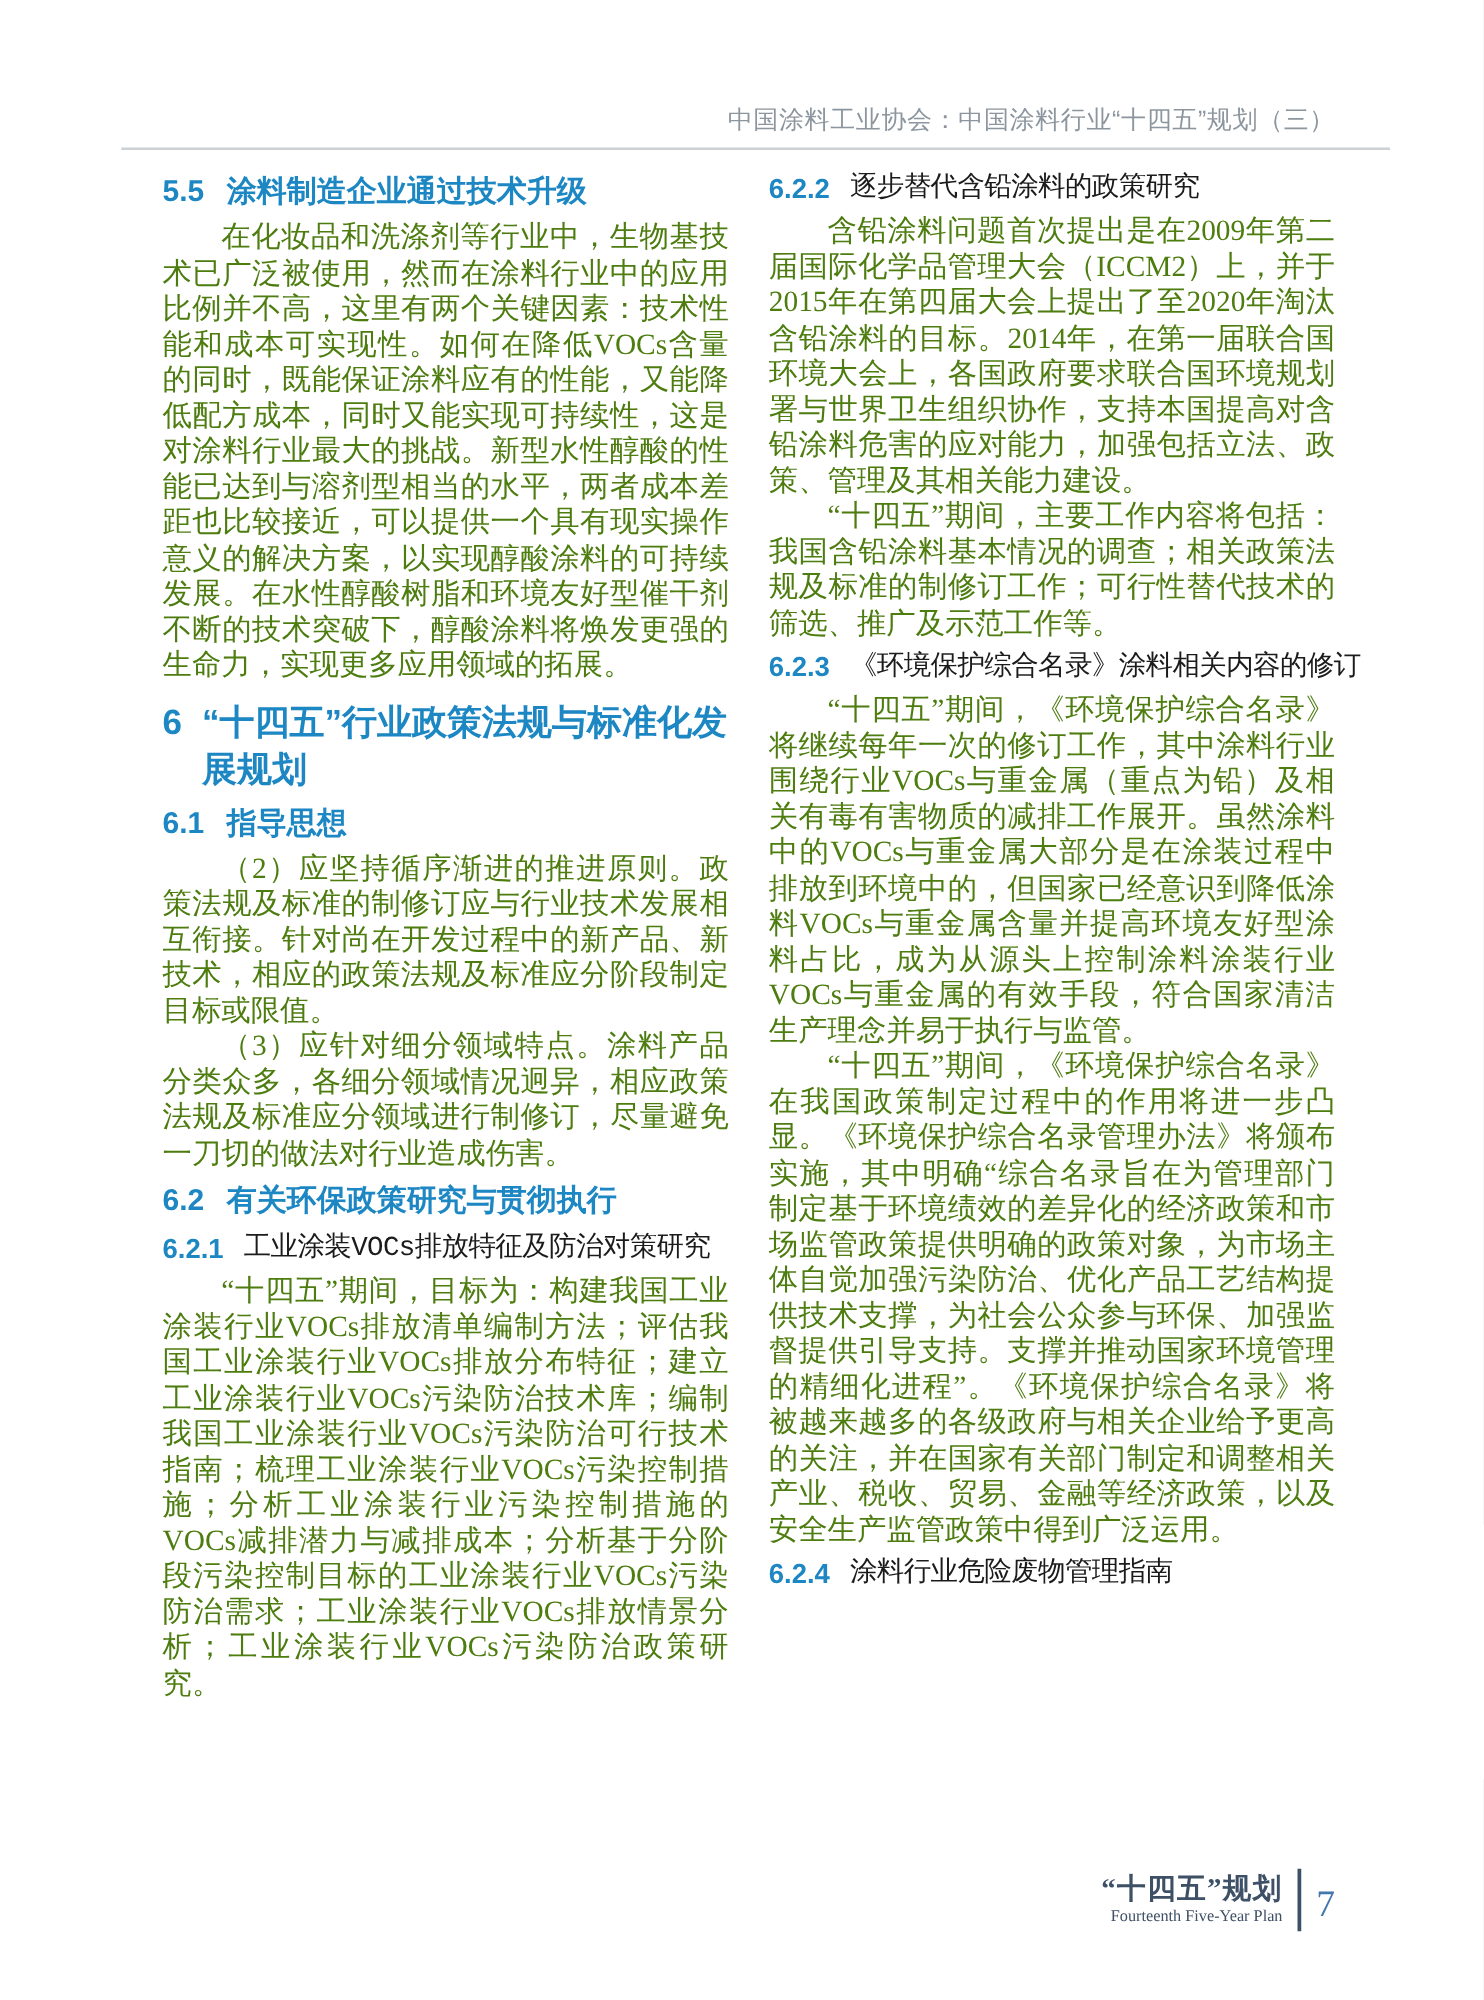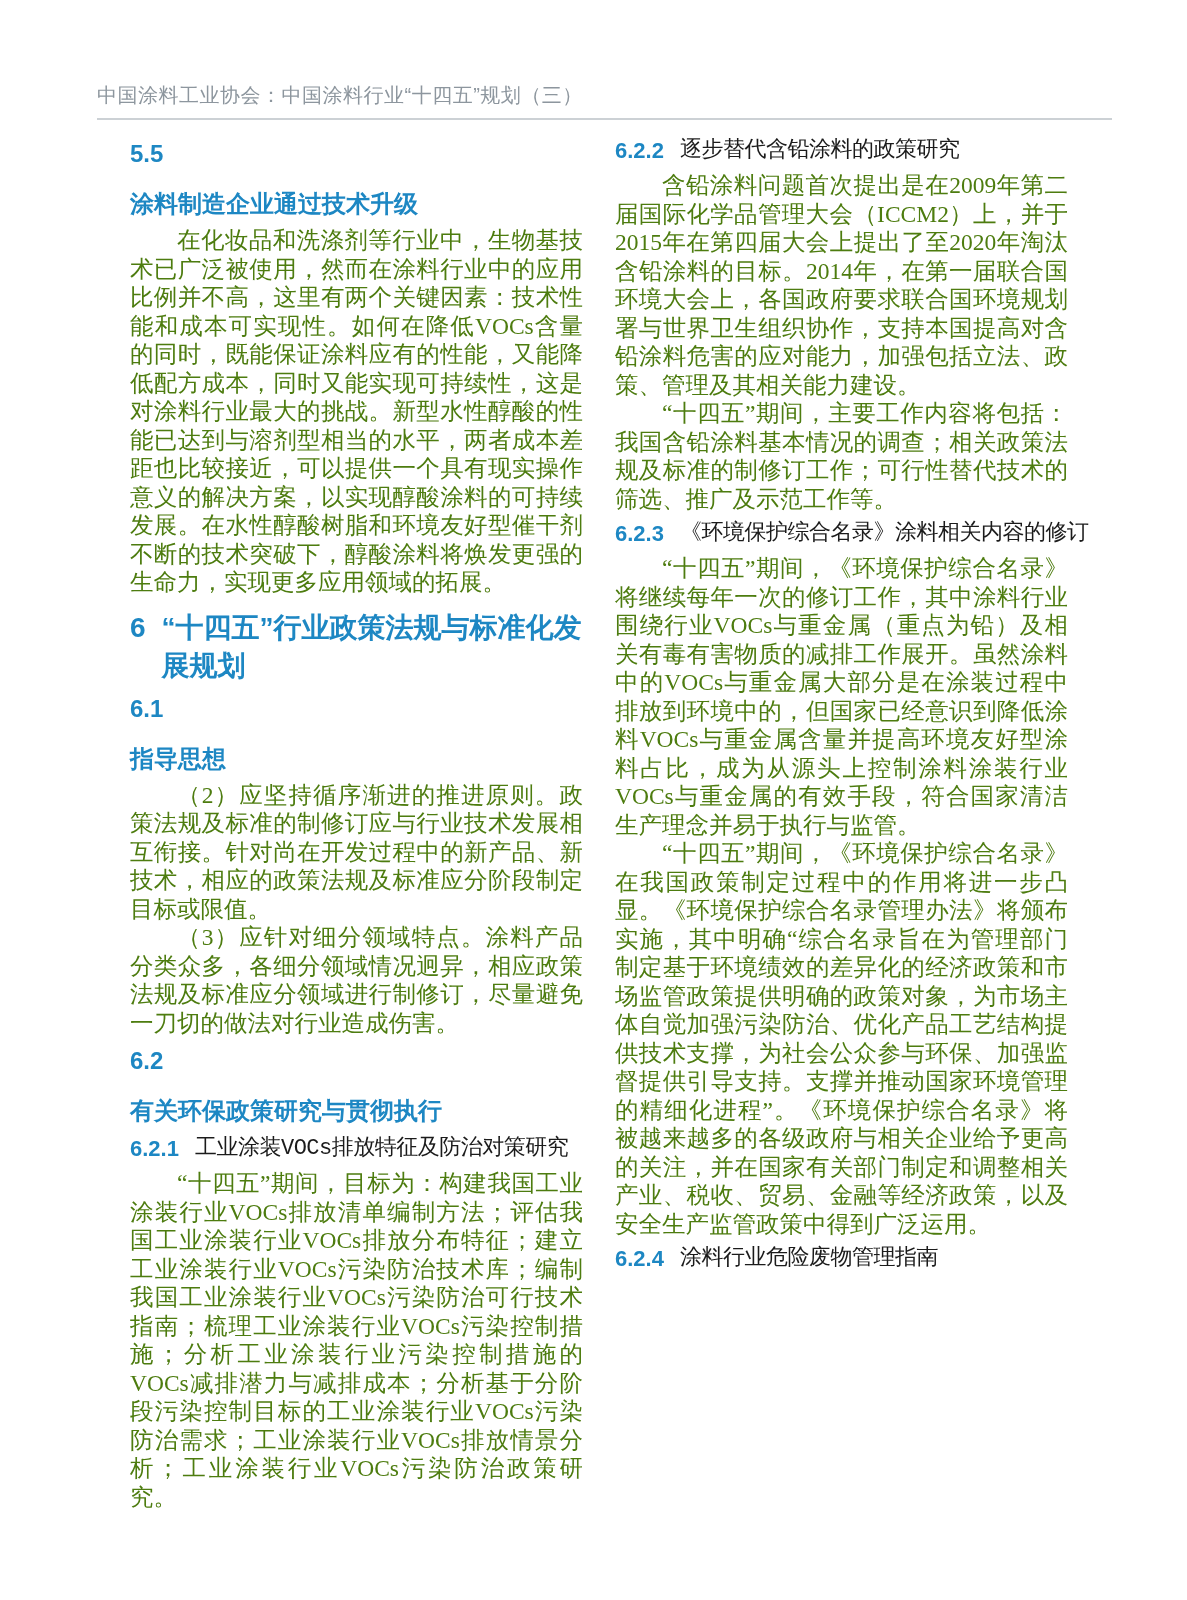--- a/index.html
+++ b/index.html
@@ -12,21 +12,21 @@
     color:#1b1b1b;
     overflow:hidden;
   }
   
   .page-header{
     position:absolute;left:97px;top:82px;width:1015px;
     border-bottom:2px solid #ccd1d5;
     padding-bottom:9px;
   }
   .header-title{
-    display:block;padding-right:44px;
+    display:block;text-align:right;padding-right:44px;
     font-family:"Liberation Sans","DejaVu Sans",sans-serif;
     font-size:20px;color:#8d969e;letter-spacing:.5px;
   }
   
   .content{
     position:absolute;left:130px;top:130px;width:938px;
     display:flex;gap:32px;
   }
   .col{width:453px;flex:none;}
   
@@ -36,21 +36,21 @@
     font-weight:bold;color:#1d87c3;
     font-size:28px;line-height:38px;
     margin:12px 0 8px 0;
   }
   .h1 .num{flex:none;}
   .h2{
     display:flex;gap:18px;
     font-family:"Liberation Sans","DejaVu Sans",sans-serif;
     font-weight:bold;color:#1d87c3;
     font-size:24px;line-height:32px;
-    margin:8px 0 6px 0;white-space:nowrap;flex-direction:column;
+    margin:8px 0 6px 0;white-space:nowrap;
   }
   .h3{
     display:flex;gap:16px;align-items:center;
     font-size:22px;line-height:32px;
     margin:5px 0 4px 0;white-space:nowrap;
   }
   .h3 .num{
     font-family:"Liberation Sans","DejaVu Sans",sans-serif;
     font-weight:bold;color:#1d87c3;font-size:22px;flex:none;
   }
@@ -145,14 +145,22 @@
 
       <div class="h3">
         <span class="num">6.2.4</span>
         <span class="t">涂料行业危险废物管理指南</span>
       </div>
 
     </div>
 
   </div>
 
+  <div class="page-footer">
+    <div class="footer-text">
+      <span class="footer-cn">“十四五”规划</span>
+      <span class="footer-en">Fourteenth Five-Year Plan</span>
+    </div>
+    <div class="footer-divider"></div>
+    <span class="footer-num">7</span>
+  </div>
 
 </div>
 
 </body></html>

